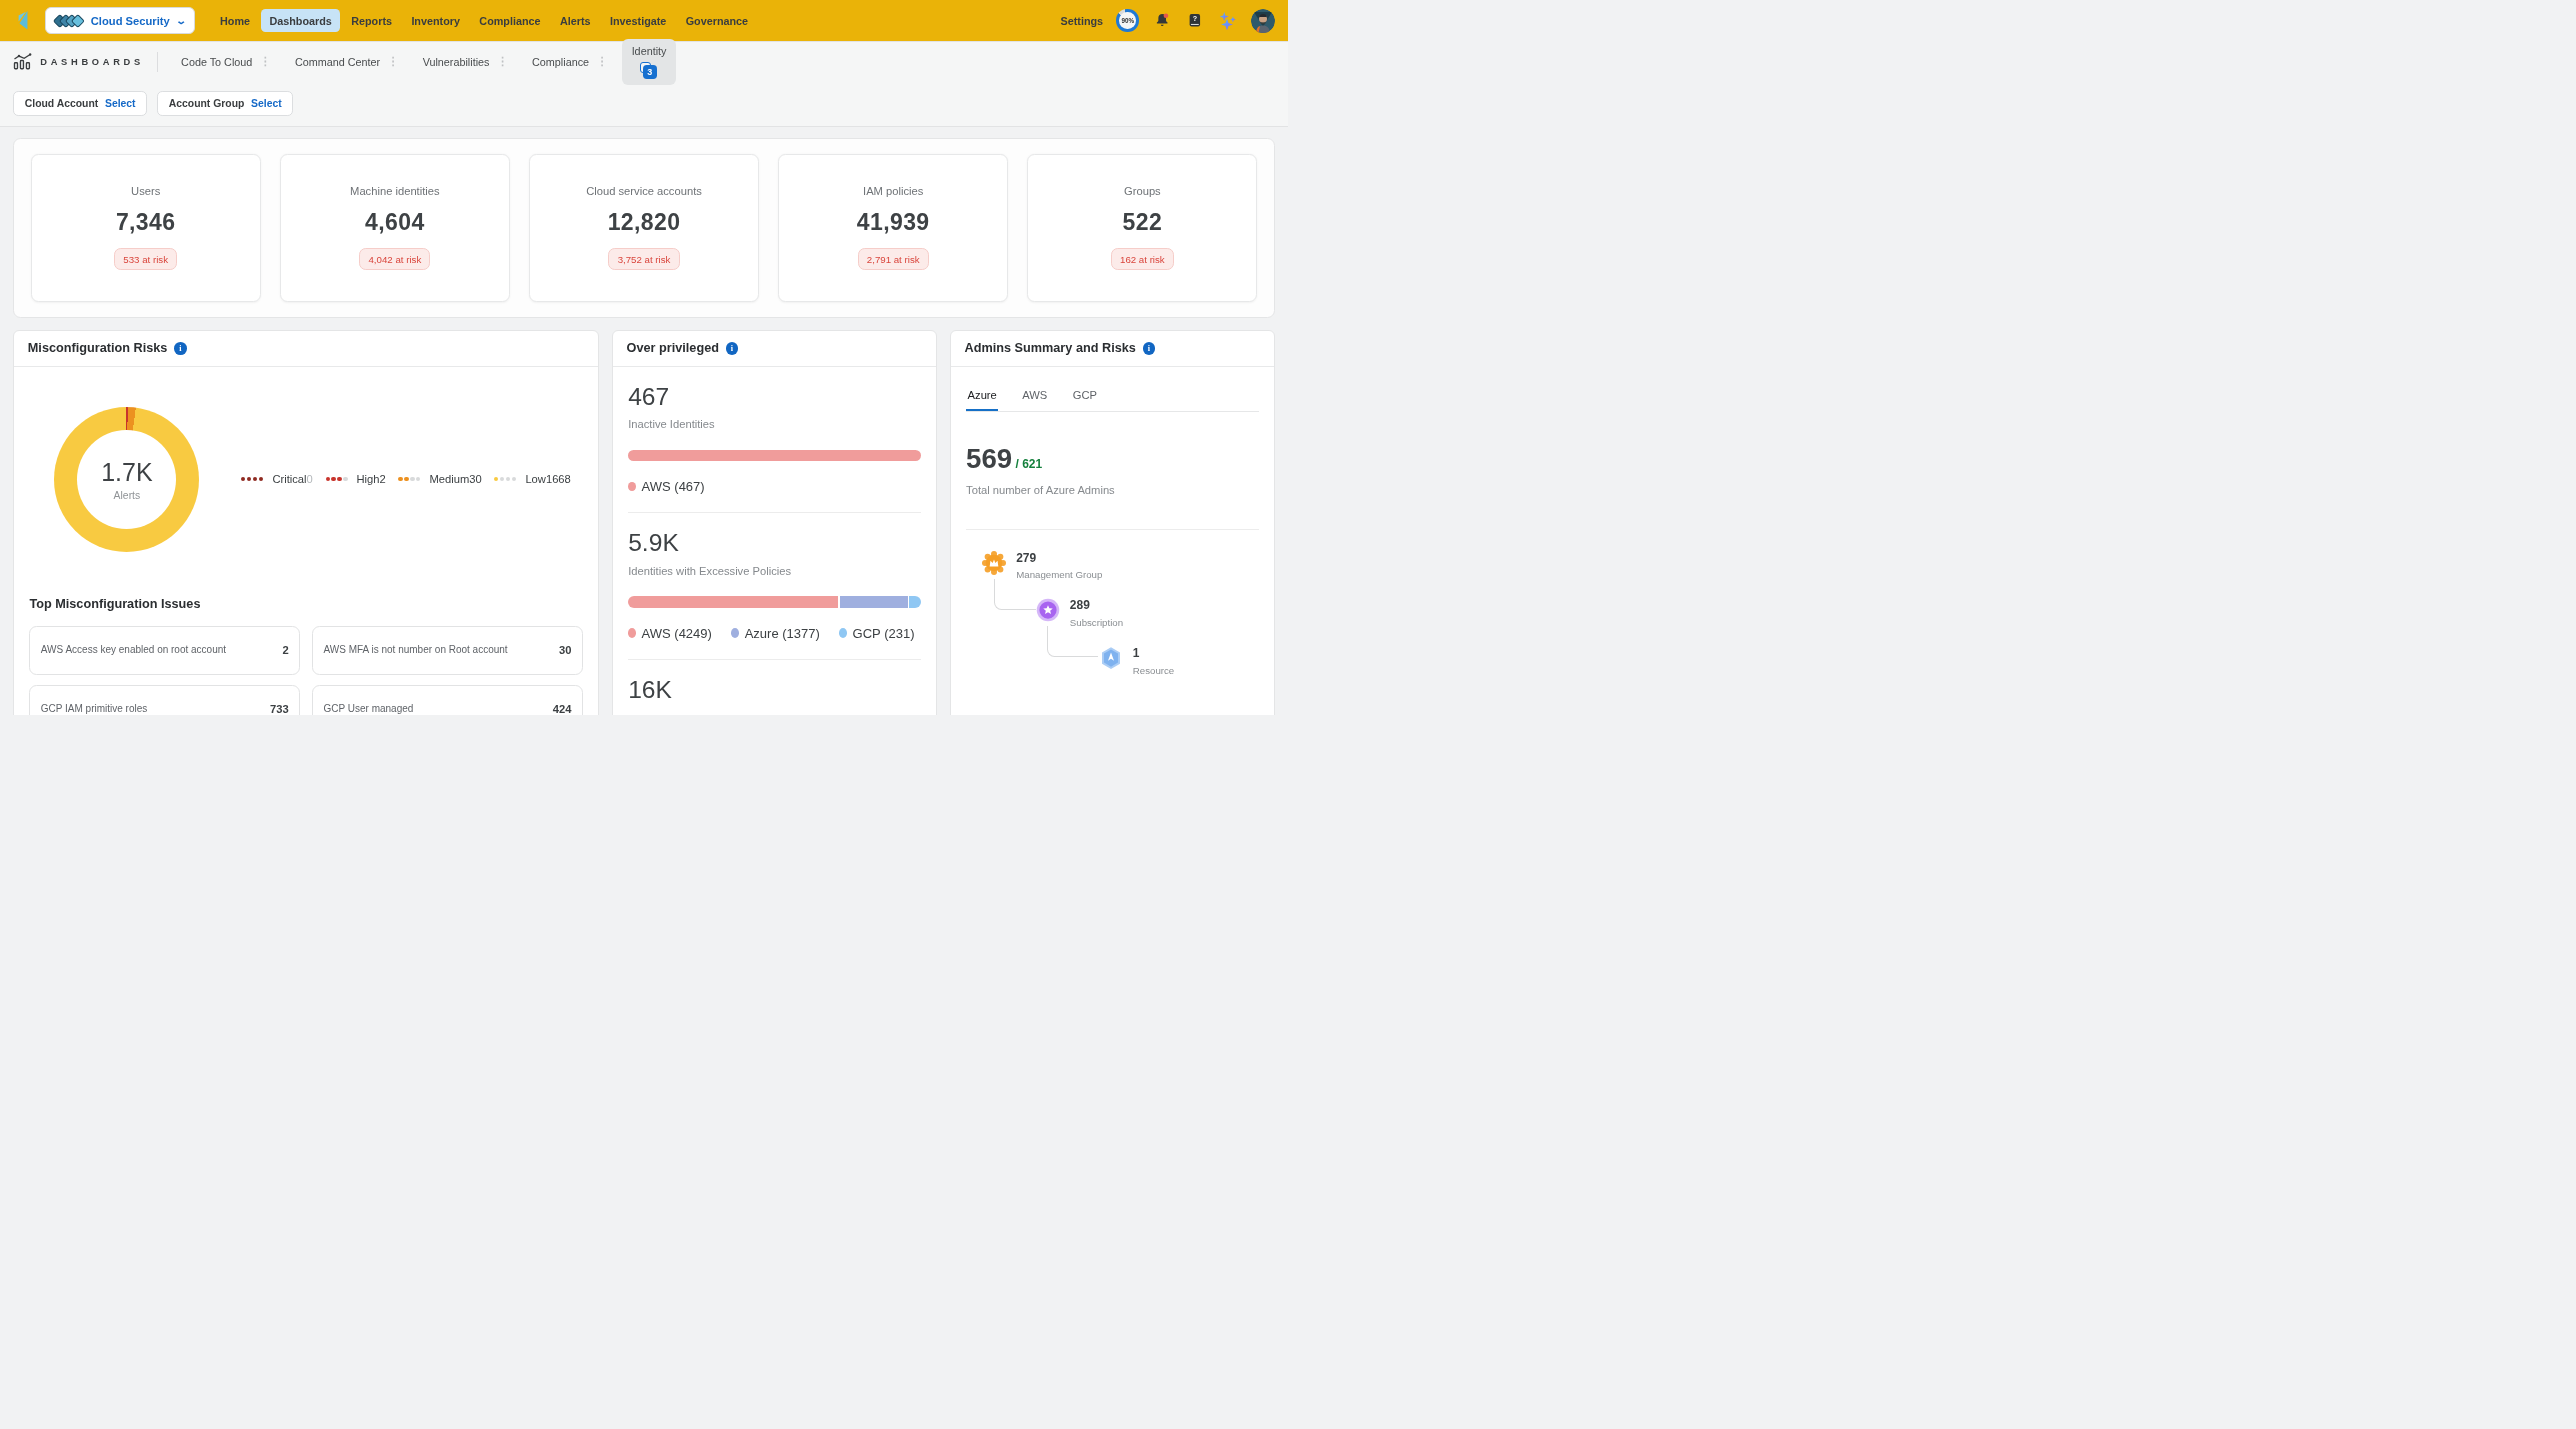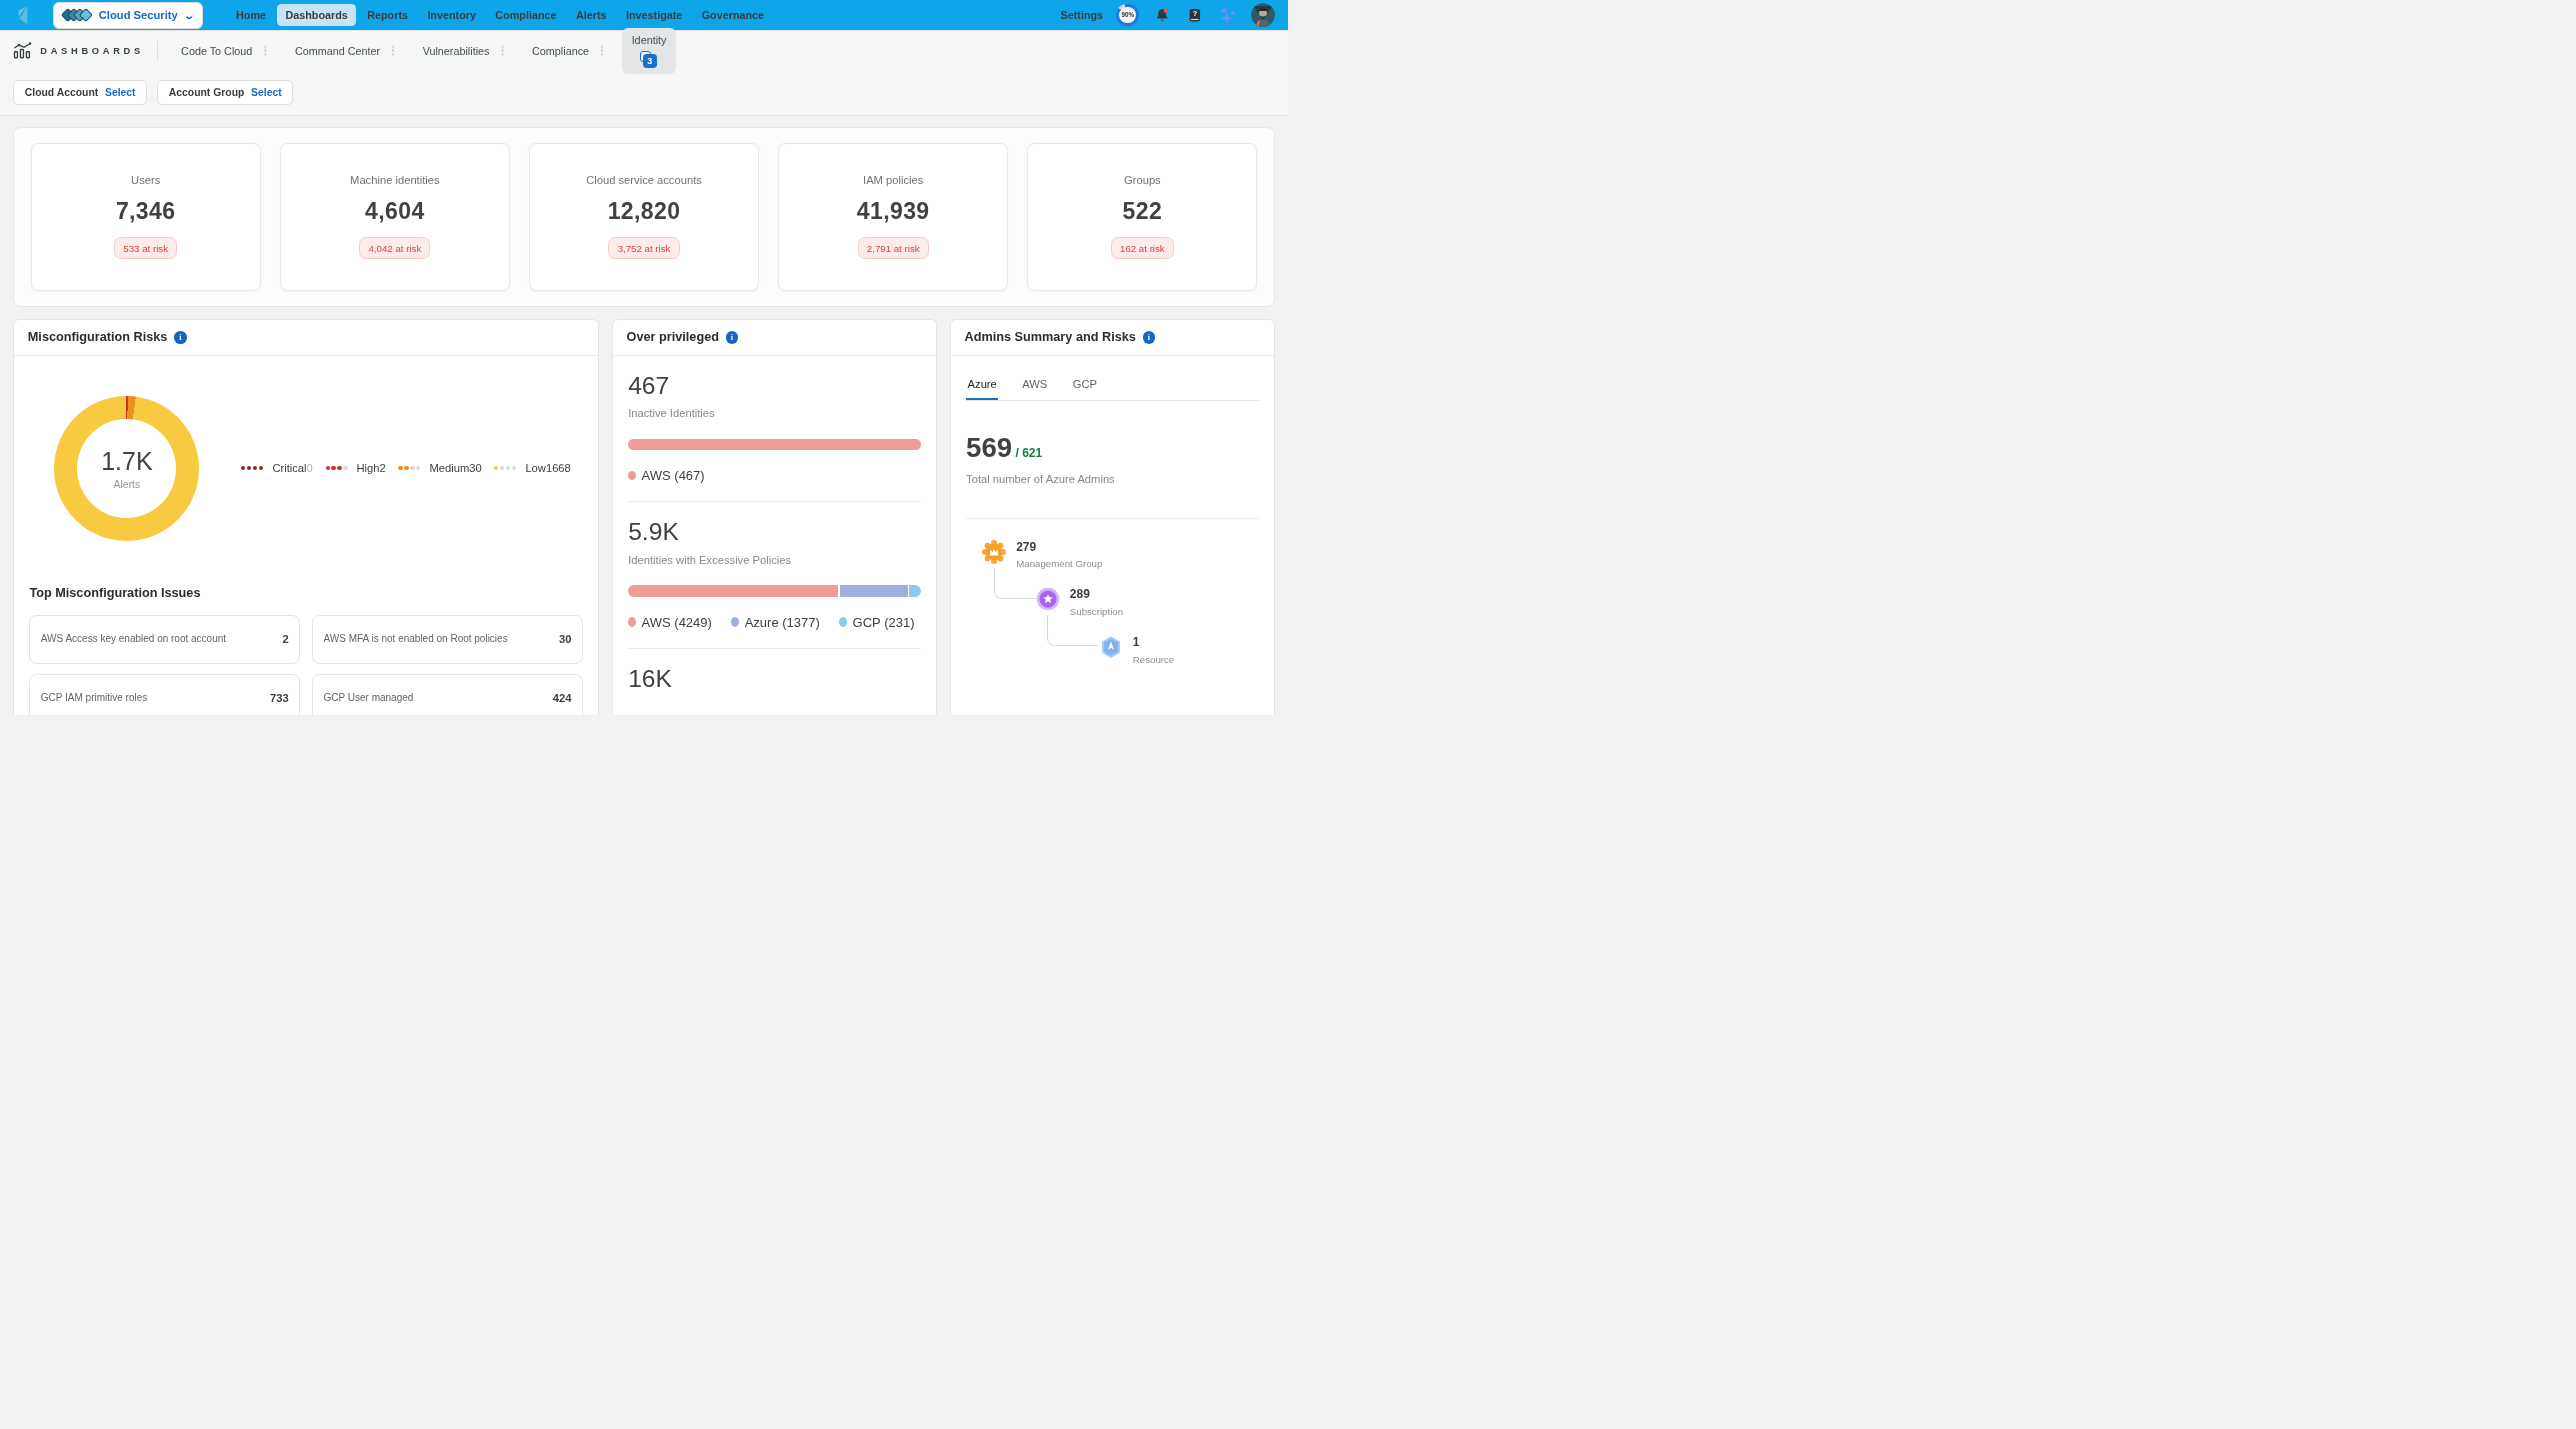--- a/index.html
+++ b/index.html
@@ -1,21 +1,21 @@
 <!DOCTYPE html>
 <html style="font-size:12px"><head>
 <meta charset="utf-8">
 <style>
   * { box-sizing: border-box; margin: 0; padding: 0; }
   html,body { width:1288px; height:715px; overflow:hidden;
     font-family:"Liberation Sans", sans-serif; background:#f1f2f3; color:#3c4043; }
 
   
-  .topbar { height:31px; background:#0ea5e9; border-bottom:0.7px solid #e2e3e4;
-    display:flex; align-items:center; padding:0 13.4px; gap:17px; }
+  .topbar { height:42px; background:#eab308; border-bottom:0.7px solid #e2e3e4;
+    display:flex; align-items:center; padding:0 13.4px; gap:9px; }
   .logo { width:22.4px; height:22.4px; flex:0 0 auto; }
   .switcher { display:flex; align-items:center; gap:7.5px; background:#fff;
     border:0.7px solid #d8dadb; border-radius:6px; padding:3.7px 9px; height:27px; cursor:pointer; }
   .diamonds { display:flex; }
   .diamond { width:9.7px; height:9.7px; border:1.5px solid #17455c; border-radius:2.2px;
     transform:rotate(45deg); margin-right:-3.7px; }
   .d1{background:#2e6f8e;} .d2{background:#3f85a8;} .d3{background:#54a3c4;} .d4{background:#67bfdd;}
   .switcher-label { color:#1569c7; font-size:11.2px; font-weight:bold; margin-left:4.5px; }
   .chev { color:#1569c7; font-size:9.7px; font-weight:bold; transform:scaleX(1.4); }
   .main-nav { display:flex; align-items:center; gap:3px; margin-left:7.5px; flex:1 1 auto; }
@@ -338,21 +338,21 @@
               </div>
             </div>
         </div>
         <h3 class="issues-title">Top Misconfiguration Issues</h3>
         <div class="issues-grid" id="issues-grid">
             <div class="issue-tile">
               <span class="issue-label">AWS Access key enabled on root account</span>
               <span class="issue-value">2</span>
             </div>
             <div class="issue-tile">
-              <span class="issue-label">AWS MFA is not enabled on Root policies</span>
+              <span class="issue-label">AWS MFA is not number on Root account</span>
               <span class="issue-value">30</span>
             </div>
             <div class="issue-tile">
               <span class="issue-label">GCP IAM primitive roles</span>
               <span class="issue-value">733</span>
             </div>
             <div class="issue-tile">
               <span class="issue-label">GCP User managed</span>
               <span class="issue-value">424</span>
             </div>

